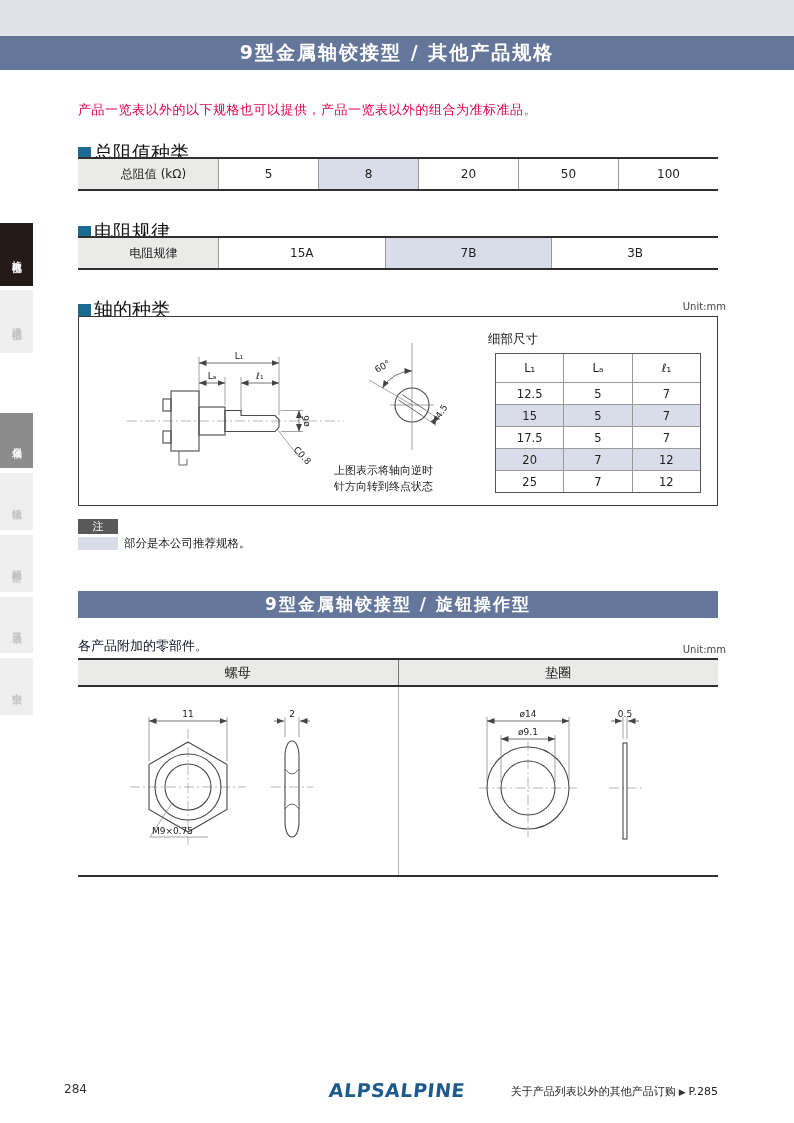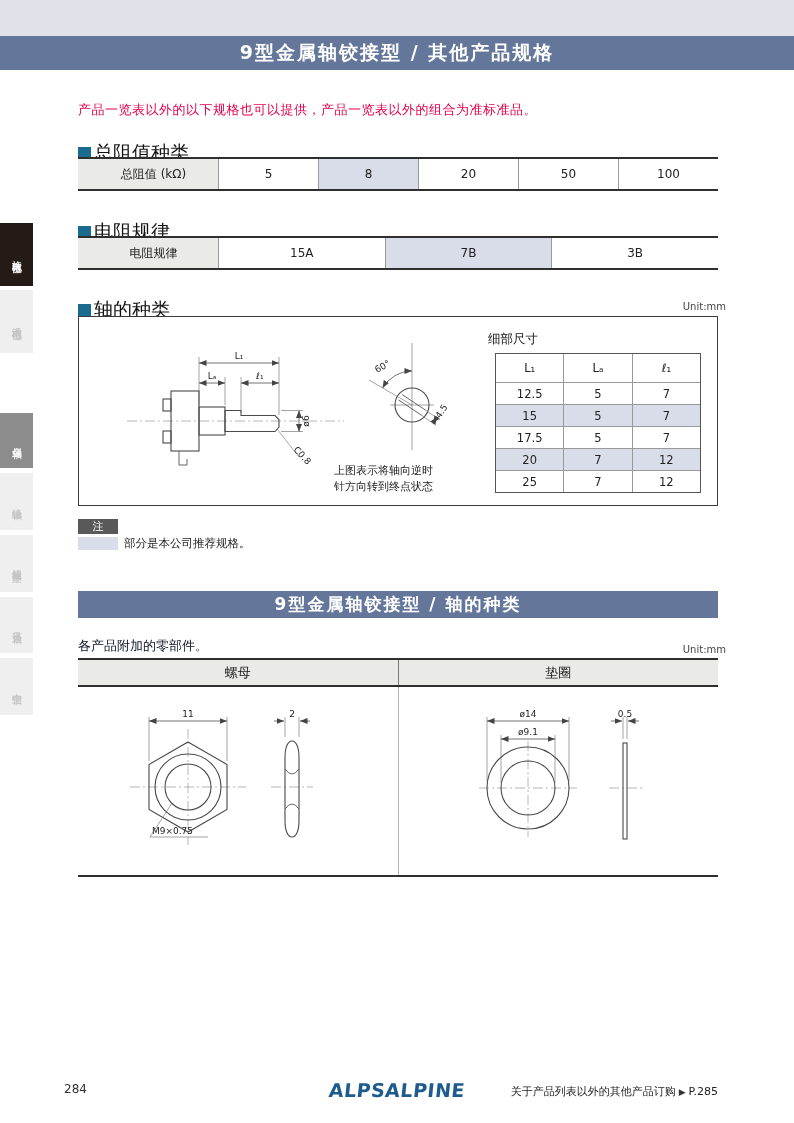--- a/index.html
+++ b/index.html
@@ -222,21 +222,21 @@
         <div class="dt-cell">7</div>
         <div class="dt-cell">12</div>
       </div>
     </div>
   </div>
 
   <div class="note-badge">注</div>
   <div class="legend-swatch"></div>
   <div class="legend-text">部分是本公司推荐规格。</div>
 
-  <div class="title-bar2">9型金属轴铰接型 / 轴的种类</div>
+  <div class="title-bar2">9型金属轴铰接型 / 旋钮操作型</div>
   <div class="acc-intro">各产品附加的零部件。</div>
   <div class="unit" style="top:644px;">Unit:mm</div>
 
   <div class="acc-header">
     <div class="hcell">螺母</div>
     <div class="hcell">垫圈</div>
   </div>
 
   <div class="acc-body">
     <div class="bcell">

